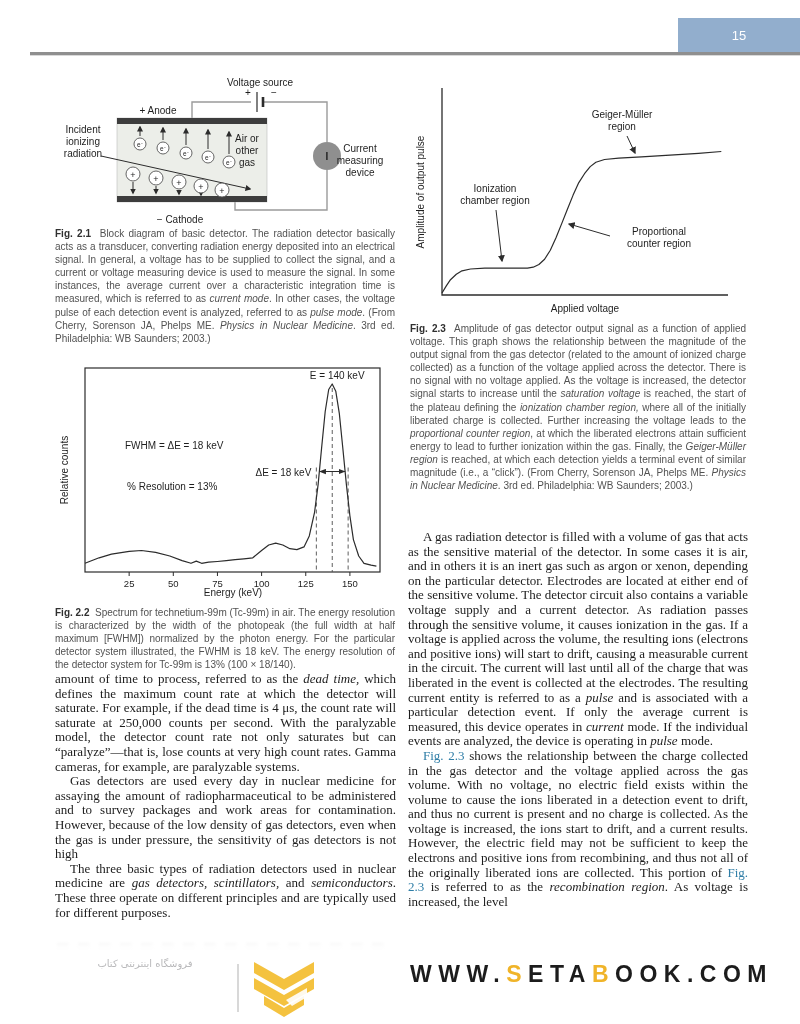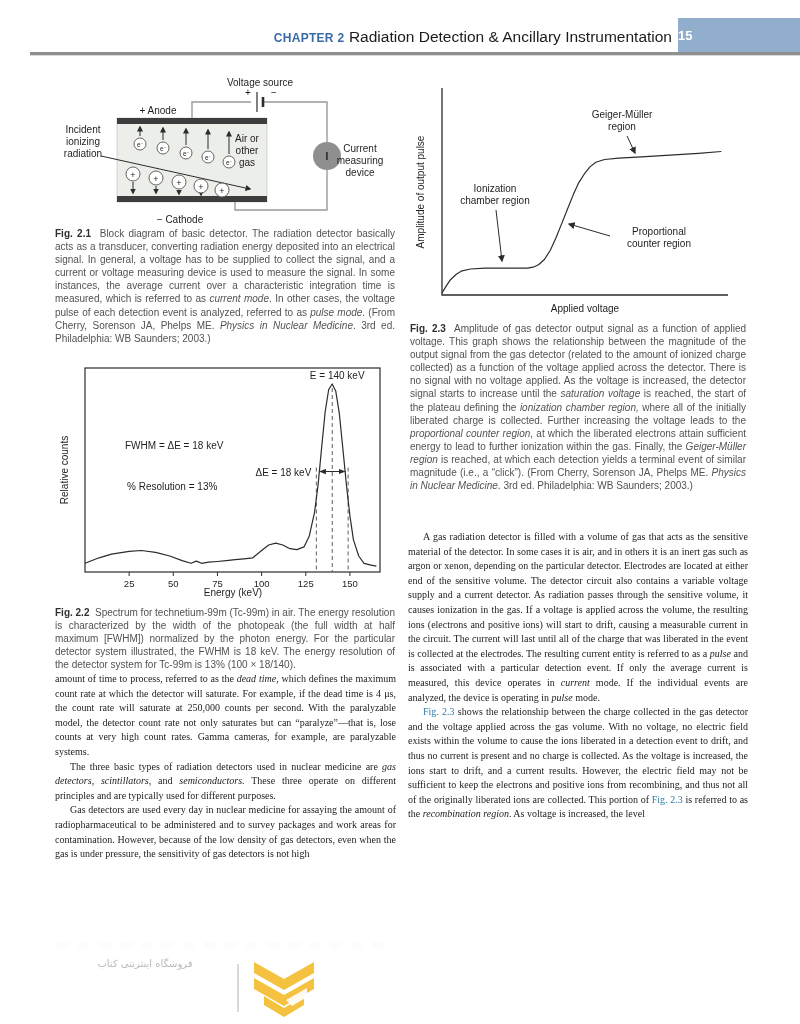--- a/index.html
+++ b/index.html
@@ -4,29 +4,29 @@
 <style>
   html,body{margin:0;padding:0}
   body{width:800px;height:1024px;position:relative;background:#ffffff;overflow:hidden;
        font-family:"Liberation Sans",sans-serif}
   .abs{position:absolute}
 
   
   .hdr-chapter{font-weight:bold;font-size:12px;letter-spacing:.3px}
   .hdr-title{font-size:15.5px;color:#1b1b1b}
   .hdr-rule{background:#8f8f8f;box-shadow:0 1px 0 rgba(0,0,0,.15)}
-  .pagebox{display:flex;align-items:center;justify-content:flex-start;
-           color:#fff;font-weight:bold;font-size:13px}
+  .pagebox{display:flex;align-items:center;justify-content:center;
+           color:#fff;font-weight:normal;font-size:13px}
 
   
   .cap{font-size:10px;line-height:13.1px;text-align:justify;color:#525252}
   .cap span{white-space:pre-wrap}
 
   
-  .serif{font-family:"Liberation Serif",serif;font-size:10px;line-height:14.6px;
+  .serif{font-family:"Liberation Serif",serif;font-size:13px;line-height:14.6px;
          text-align:justify;color:#1c1c1c}
   .serif p{margin:0;padding:0}
   .serif p.ind{text-indent:15px}
   .serif span{white-space:pre-wrap}
 
   
   svg text{font-family:"Liberation Sans",sans-serif;fill:#1e1e1e}
   .t10{font-size:10px}
   .t7{font-size:6.5px}
   .tplus{font-size:9px}
@@ -52,24 +52,20 @@
   .guillemet{font-family:"DejaVu Sans",sans-serif;font-weight:bold;font-size:34px;color:#a6a6a8}
   .tagline{font-family:"DejaVu Sans",sans-serif;font-size:10px;color:#b9b9bb}
   .f-title{font-family:"DejaVu Sans",sans-serif;font-size:19px;font-weight:600;color:#2f2f2f}
   .f-url{font-size:23px;font-weight:bold;letter-spacing:6.5px;color:#1c1c1c}
   .divider{background:#d8d8d8}
 </style>
 </head>
 <body>
 
 <div class="abs" style="left:0;top:18px;width:800px;height:36px">
-  <div class="abs" style="right:128px;top:10px;white-space:nowrap">
-    <span class="hdr-chapter" style="color:#3a6ba6">CHAPTER 2</span>
-    <span class="hdr-title">Radiation Detection &amp; Ancillary Instrumentation</span>
-  </div>
   <div class="abs pagebox" style="left:678px;top:0;width:122px;height:35px;background:#92aecd">
     <span>15</span>
   </div>
   <div class="abs hdr-rule" style="left:30px;top:34px;width:770px;height:2.5px"></div>
 </div>
 
 <div class="abs" style="left:55px;top:76px;width:340px;height:148px">
 <svg viewBox="0 0 340 150" width="340" height="150">
   <defs>
     <marker id="ah21" viewBox="0 0 8 8" refX="6" refY="4" markerWidth="6" markerHeight="6" orient="auto">
@@ -180,22 +176,22 @@
   <text id="fig22-dlabel" text-anchor="end" class="t10" x="256.346" y="113.5">ΔE = 18 keV</text>
   <text x="178" y="234" text-anchor="middle" class="t10">Energy (keV)</text>
   <text transform="translate(13,108) rotate(-90)" text-anchor="middle" class="t10">Relative counts</text>
 </svg>
 </div>
 
 <div class="abs cap" style="left:55px;top:606px;width:340px"><span style="font-weight: bold; color: rgb(48, 48, 48);">Fig. 2.2  </span><span>Spectrum for technetium-99m (Tc-99m) in air. The energy resolution is characterized by the width of the photopeak (the full width at half maximum [FWHM]) normalized by the photon energy. For the particular detector system illustrated, the FWHM is 18 keV. The energy resolution of the detector system for Tc-99m is 13% (100 × 18/140).</span></div>
 
 <div class="abs serif" style="left:55px;top:672px;width:341px">
   <p><span>amount of time to process, referred to as the </span><span style="font-style: italic;">dead time,</span><span> which defines the maximum count rate at which the detector will saturate. For example, if the dead time is 4 μs, the count rate will saturate at 250,000 counts per second. With the paralyzable model, the detector count rate not only saturates but can “paralyze”—that is, lose counts at very high count rates. Gamma cameras, for example, are paralyzable systems.</span></p>
+  <p class="ind"><span>Gas detectors are used every day in nuclear medicine for assaying the amount of radiopharmaceutical to be administered and to survey packages and work areas for contamination. However, because of the low density of gas detectors, even when the gas is under pressure, the sensitivity of gas detectors is not high</span></p>
   <p class="ind"><span>The three basic types of radiation detectors used in nuclear medicine are </span><span style="font-style: italic;">gas detectors, scintillators,</span><span> and </span><span style="font-style: italic;">semiconductors</span><span>. These three operate on different principles and are typically used for different purposes.</span></p>
-  <p class="ind"><span>Gas detectors are used every day in nuclear medicine for assaying the amount of radiopharmaceutical to be administered and to survey packages and work areas for contamination. However, because of the low density of gas detectors, even when the gas is under pressure, the sensitivity of gas detectors is not high</span></p>
 </div>
 <div class="abs ghost" style="left:57px;top:943px;width:336px;height:8px"></div>
 
 <div class="abs" style="left:410px;top:80px;width:335px;height:240px">
 <svg viewBox="0 0 335 240" width="335" height="240">
   <defs>
     <marker id="ah23" viewBox="0 0 8 8" refX="6.5" refY="4" markerWidth="7" markerHeight="7" orient="auto">
       <path d="M0,0 L8,4 L0,8 z" fill="#2c2c2c"></path>
     </marker>
   </defs>
@@ -234,14 +230,15 @@
   <div class="abs" style="left:252px;top:10px">
     <svg width="64" height="58" viewBox="0 0 64 58">
       <polygon points="2,2 32,19 62,2 62,13 32,30 2,13" fill="#f4c23f"></polygon>
       <polygon points="2,18 32,35 62,18 62,29 32,46 2,29" fill="#f4c23f"></polygon>
       <polygon points="12,36 32,48 52,36 52,45 32,57 12,45" fill="#f4c23f"></polygon>
       <polygon points="34,40 55,28 55,37 40,46" fill="#ffffff" opacity="0.9"></polygon>
     </svg>
   </div>
 
   <div class="abs" style="left:410px;top:4px;width:338px;text-align:right">
+    <div class="f-url" style="margin-top:7px"><span style="color: rgb(28, 28, 28);">WWW.</span><span style="color: rgb(240, 180, 41);">S</span><span style="color: rgb(28, 28, 28);">ETA</span><span style="color: rgb(240, 180, 41);">B</span><span style="color: rgb(28, 28, 28);">OOK.COM</span></div>
   </div>
 </div>
 
 </body></html>

